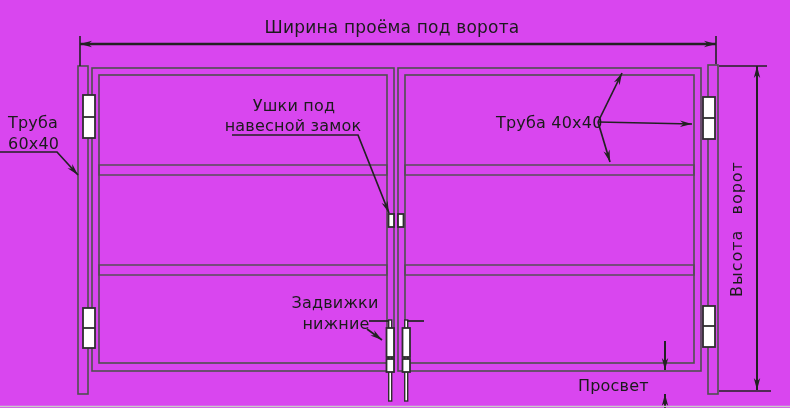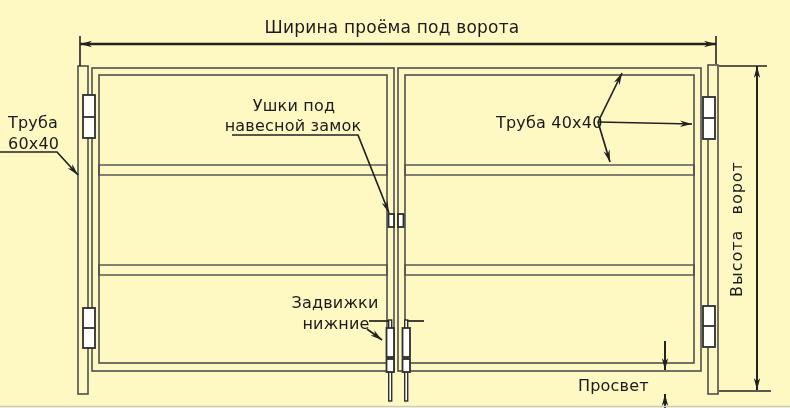--- a/index.html
+++ b/index.html
@@ -4,21 +4,21 @@
 <style>
   html, body {
     margin: 0;
     padding: 0;
     background: #ffffff;
   }
   #stage {
     position: relative;
     width: 790px;
     height: 408px;
-    background: #fef9c3;
+    background: #d946ef;
     overflow: hidden;
     font-family: "DejaVu Sans", "Liberation Sans", sans-serif;
   }
   svg { display: block; }
   .frame { stroke: #4f4f4f; stroke-width: 1.6; fill: none; }
   .frame-thin { stroke: #4f4f4f; stroke-width: 1.4; fill: none; }
   .hw { stroke: #2e2e2e; stroke-width: 1.8; fill: #ffffff; }
   .rod { stroke: #2e2e2e; stroke-width: 1.4; fill: #ffffff; }
   .dim { stroke: #222222; stroke-width: 2; fill: none; }
   .dim-heavy { stroke: #222222; stroke-width: 2.4; fill: none; }

